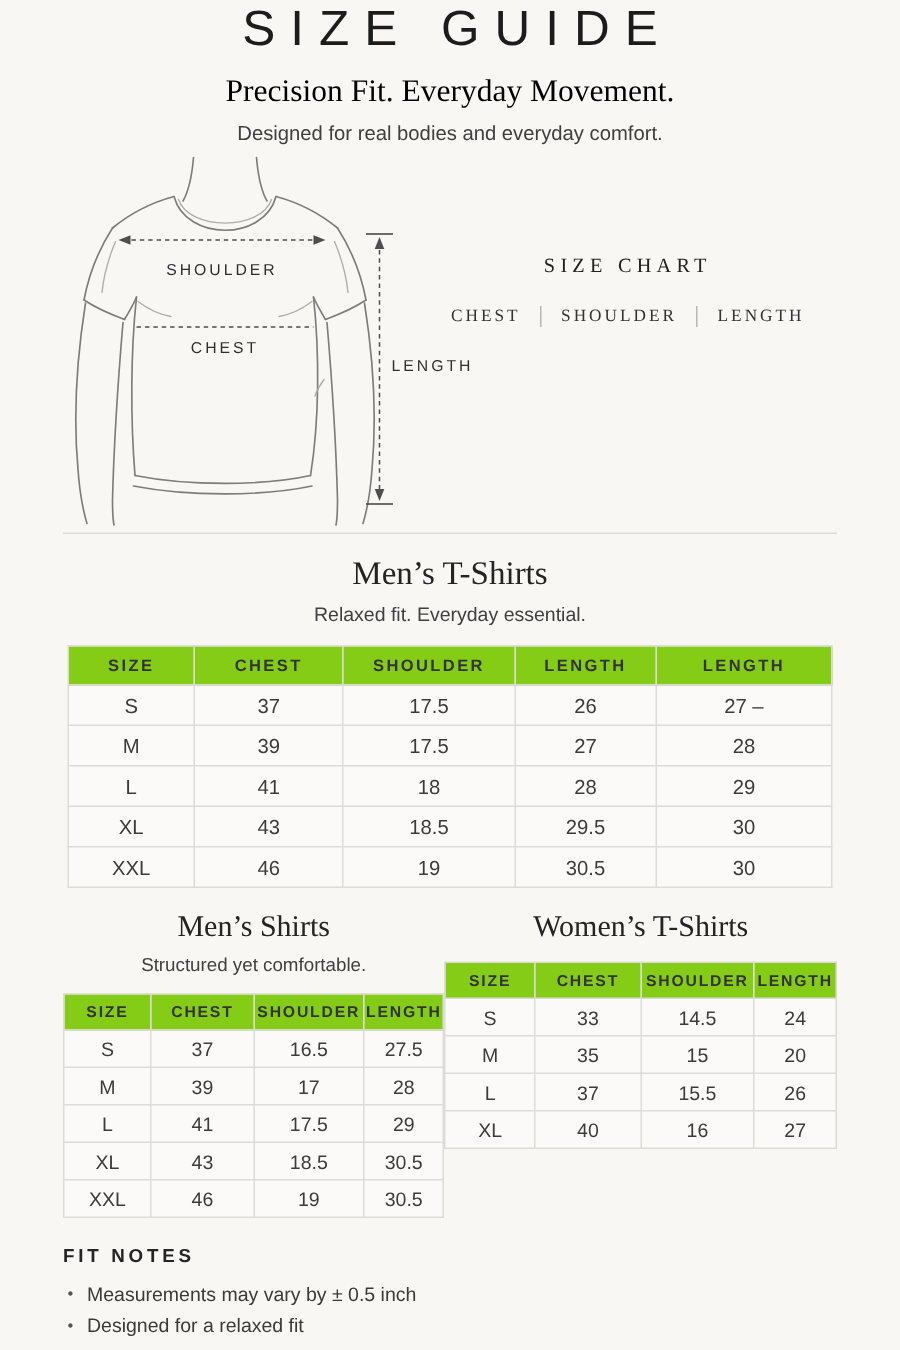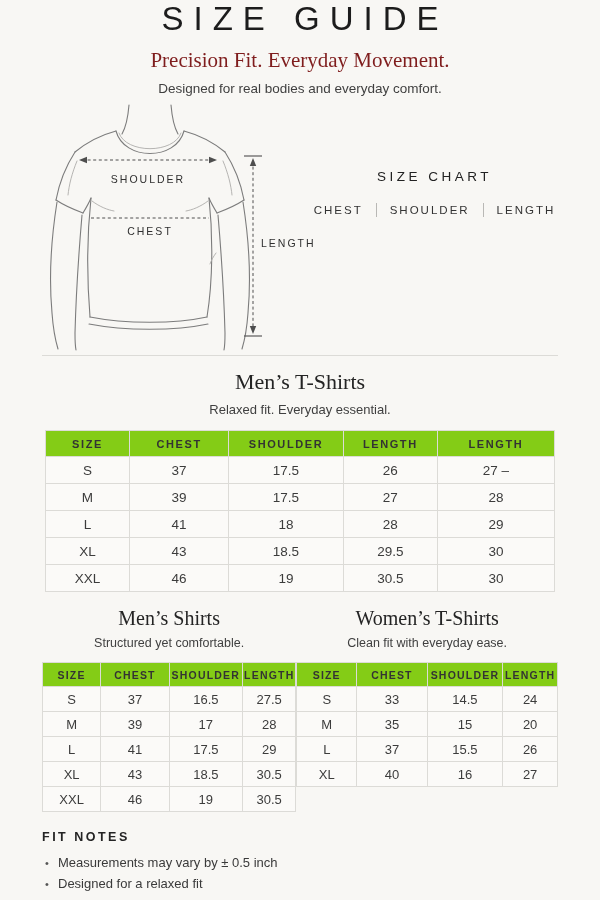--- a/index.html
+++ b/index.html
@@ -11,33 +11,33 @@
     overflow:hidden;
   }
   
   .header { text-align:center; }
   .page-title {
     font-size:33px; font-weight:400; letter-spacing:10px;
     color:#1c1c1c; line-height:38px; text-indent:10px;
   }
   .page-subtitle {
     font-family:"Liberation Serif", serif;
-    font-size:21px; font-weight:400; color:#7f1d1d;
+    font-size:21px; font-weight:400; color:#000000;
     margin-top:10px; line-height:24px;
   }
   .page-tagline { font-size:13.5px; color:#3f3f3f; margin-top:9px; line-height:16px; }
 
   
   .diagram-row { position:relative; height:250px; margin-top:8px; }
   .tshirt-svg { position:absolute; left:30px; top:0; overflow:visible; }
   .svg-label {
     font-family:"Liberation Sans", sans-serif;
     font-size:10.5px; letter-spacing:2px; fill:#2f2f2f;
   }
-  .size-chart-panel { position:absolute; left:312px; top:64px; width:245px; text-align:center; }
+  .size-chart-panel { position:absolute; left:296px; top:64px; width:245px; text-align:center;font-family:Liberation Serif, serif; }
   .size-chart-title { font-size:13.5px; letter-spacing:3.5px; color:#222; font-weight:500; }
   .size-chart-measures {
     margin-top:19px; display:flex; align-items:center; justify-content:center; gap:13px;
     font-size:11.5px; letter-spacing:2px; color:#333;
   }
   .measure-divider { width:1px; height:14px; background:#b9b8b5; }
 
   
   .divider { border:none; border-top:1px solid #dcdbd7; margin:0 42px; }
 
@@ -264,21 +264,20 @@
             <td>XXL</td>
             <td>46</td>
             <td>19</td>
             <td>30.5</td>
           </tr>
         </tbody>
       </table>
   </div>
   <div class="col-right">
     <div class="section-title">Women’s T-Shirts</div>
-    <div class="section-sub">Clean fit with everyday ease.</div>
     <table class="small-table">
         <thead>
           <tr>
             <th>SIZE</th>
             <th>CHEST</th>
             <th>SHOULDER</th>
             <th>LENGTH</th>
           </tr>
         </thead>
         <tbody>

